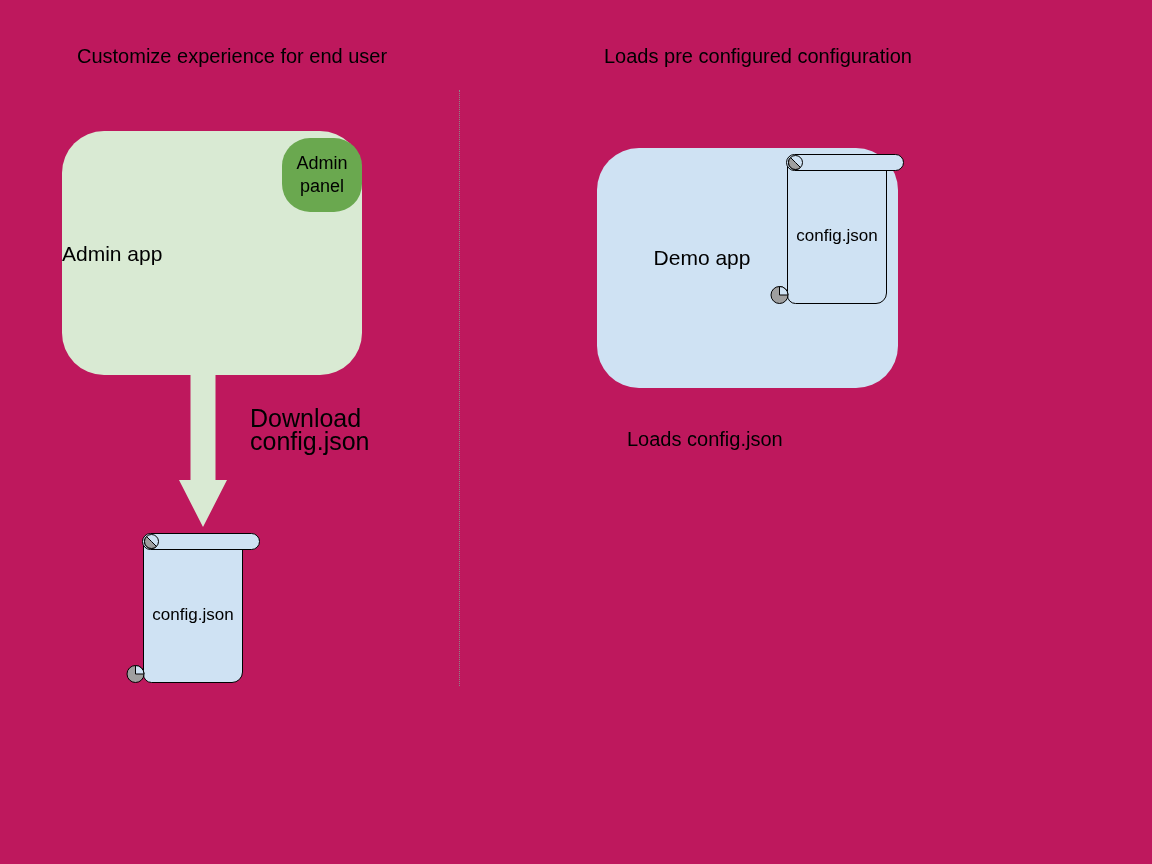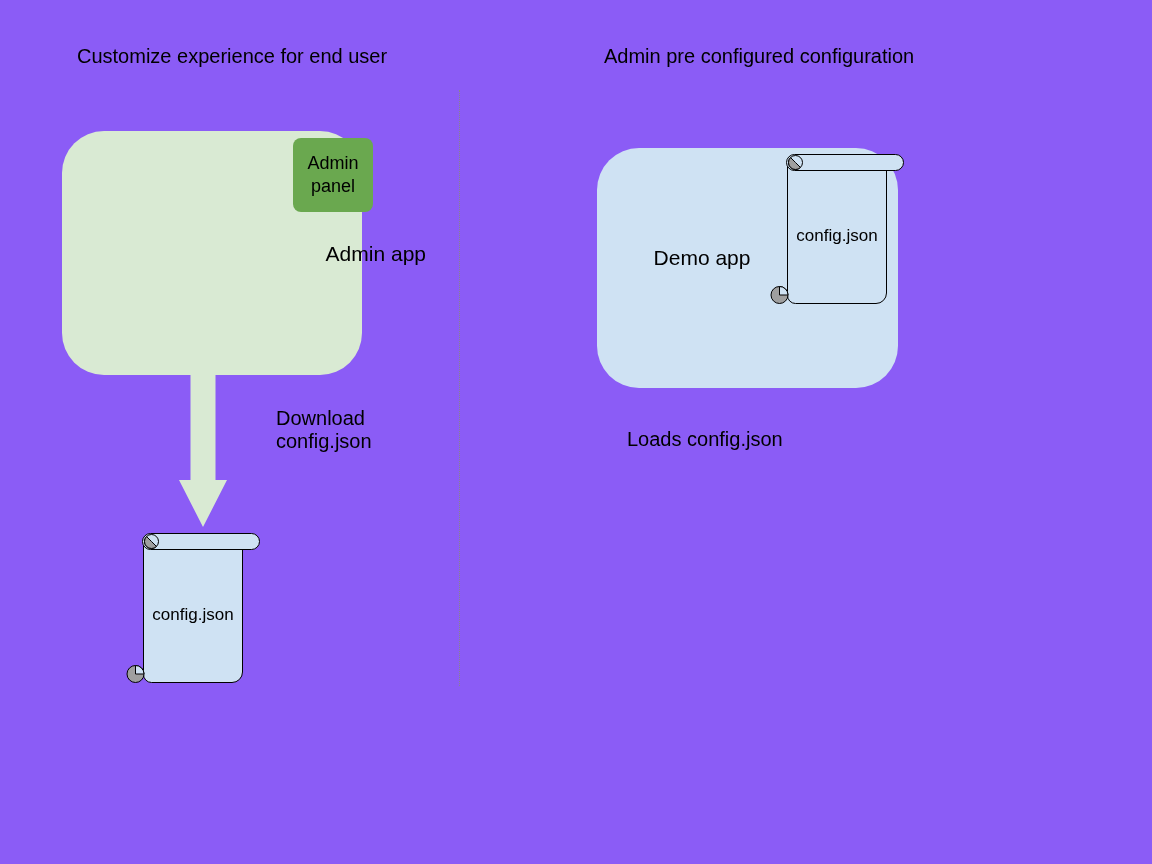--- a/index.html
+++ b/index.html
@@ -6,73 +6,72 @@
   body {
     font-family: "Liberation Sans", sans-serif;
     background: #ffffff;
     color: #000000;
   }
   #canvas {
     position: relative;
     width: 1152px;
     height: 864px;
     overflow: hidden;
-    background: #8b5cf6;
+    background: #be185d;
     text-decoration: underline;
   }
   .abs { position: absolute; }
   .heading {
     font-size: 20px;
     line-height: 24px;
     white-space: nowrap;
   }
   .app-box {
     border-radius: 42px;
     display: flex;
     align-items: center;
     justify-content: center;
   }
   .app-label {
     font-size: 21px;
     line-height: 25px;
     white-space: nowrap;
   }
   #admin-badge {
-    left: 293px; top: 138px;
+    left: 282px; top: 138px;
     width: 80px; height: 74px;
-    border-radius: 8px;
+    border-radius: 28px;
     display: flex;
     align-items: center;
     justify-content: center;
     text-align: center;
     font-size: 18px;
     line-height: 23px;
   }
   #admin-label-wrap {
     left: 62px; top: 131px;
     width: 364px; height: 244px;
-    display: flex; align-items: center; justify-content: flex-end;
+    display: flex; align-items: center; justify-content: flex-start;
     pointer-events: none;
   }
   #demo-label-wrap {
     left: 597px; top: 148px;
     width: 210px; height: 219px;
     display: flex; align-items: center; justify-content: center;
     pointer-events: none;
   }
   #divider {
     left: 459px; top: 90px;
     width: 0; height: 596px;
   }
   #download-caption {
     left: 250px; top: 407px;
-    font-size: 20px;
+    font-size: 25px;
     line-height: 23px;
     white-space: pre-line;
-    margin-left: 26px;
   }
   #loads-caption {
     left: 627px; top: 427px;
     font-size: 20px;
     line-height: 24px;
     white-space: nowrap;
   }
   .scroll-wrap { width: 140px; height: 155px; }
   .scroll-label {
     position: absolute;
@@ -87,21 +86,21 @@
   #scroll-right { left: 770px; top: 154px; }
   #arrow-wrap { left: 179px; top: 375px; }
 </style>
 </head>
 <body>
 
 <div id="canvas">
 
   <div class="abs heading" style="left:77px; top:44px;">Customize experience for end user</div>
 
-  <div class="abs heading" style="left:604px; top:44px;">Admin pre configured configuration</div>
+  <div class="abs heading" style="left:604px; top:44px;">Loads pre configured configuration</div>
 
   <div class="abs" id="divider" style="border-left:1px dotted #888;"></div>
 
   <div class="abs app-box" style="left: 62px; top: 131px; width: 300px; height: 244px; background: rgb(217, 234, 211);"></div>
 
   <div class="abs" id="admin-label-wrap">
     <span class="app-label">Admin app</span>
   </div>
 
   <div class="abs" id="admin-badge" style="background: rgb(106, 168, 79);">

